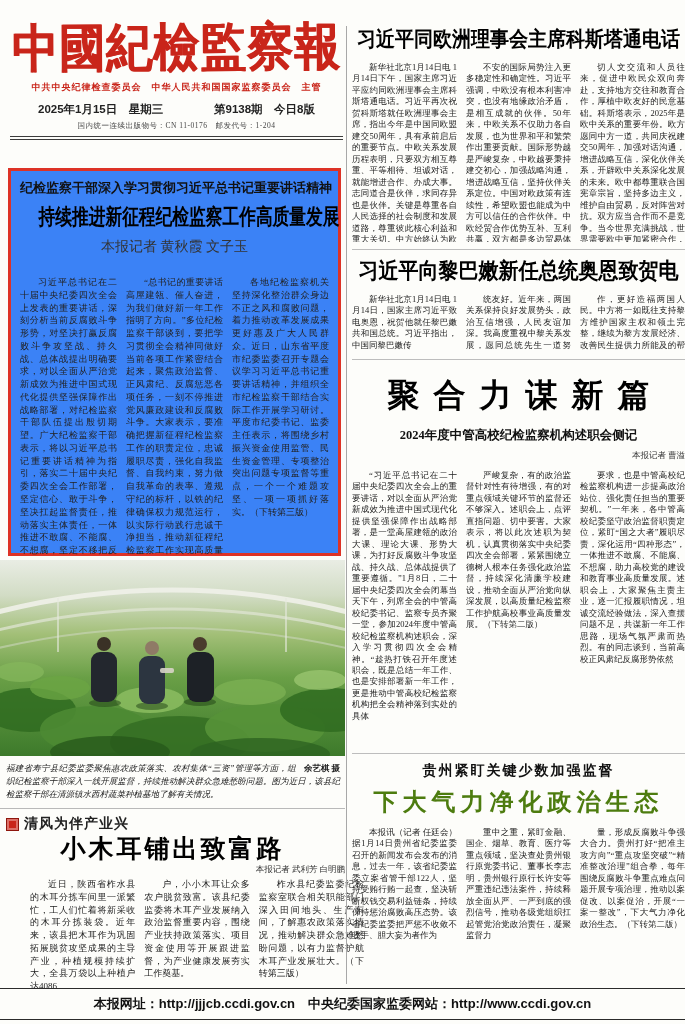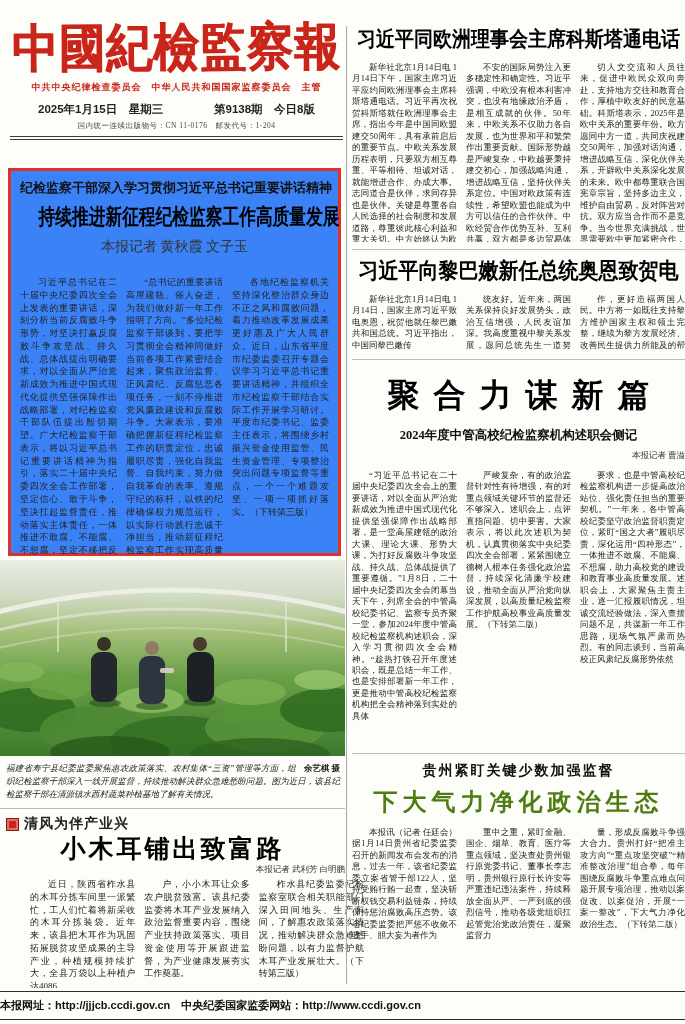--- a/index.html
+++ b/index.html
@@ -71,23 +71,23 @@
   .sym-sub { text-align:center; font-size:12.5px; font-weight:bold; margin-top:9px; color:#111; }
   .sym-byline { text-align:right; font-size:8.5px; color:#333; margin-top:6px; }
   .h-sym { height:276px; margin-top:8px; }
   .gz-kicker { font-family:Liberation Sans, sans-serif; font-weight:bold; font-size:14px;
     text-align:center; letter-spacing:2px; margin-top:8px; color:#111; }
   .gz-headline { font-family:"DejaVu Serif",serif; font-weight:900; font-size:24px;
     letter-spacing:5px; text-align:center; margin-top:6px; color:#4d7c0f; }
   .h-gz { height:206px; margin-top:9px; }
 
   
-  .footer { position:absolute; left:0; bottom:4px; width:685px; text-align:left;
+  .footer { position:absolute; left:0; bottom:4px; width:685px; text-align:center;
     border-top:1.5px solid #2b2b2b; border-bottom:1.5px solid #2b2b2b; padding:6px 0;
-    font-family:"Liberation Sans",sans-serif; font-weight:bold; font-size:11px; color:#111; }
+    font-family:"Liberation Sans",sans-serif; font-weight:bold; font-size:13px; color:#111; }
 </style>
 </head>
 <body>
 
 <div class="page">
 
   <div class="masthead">
     <span class="masthead-title">中國紀檢監察報</span>
     <div class="masthead-sub">中共中央纪律检查委员会　中华人民共和国国家监察委员会　主管</div>
     <div class="date-row">

